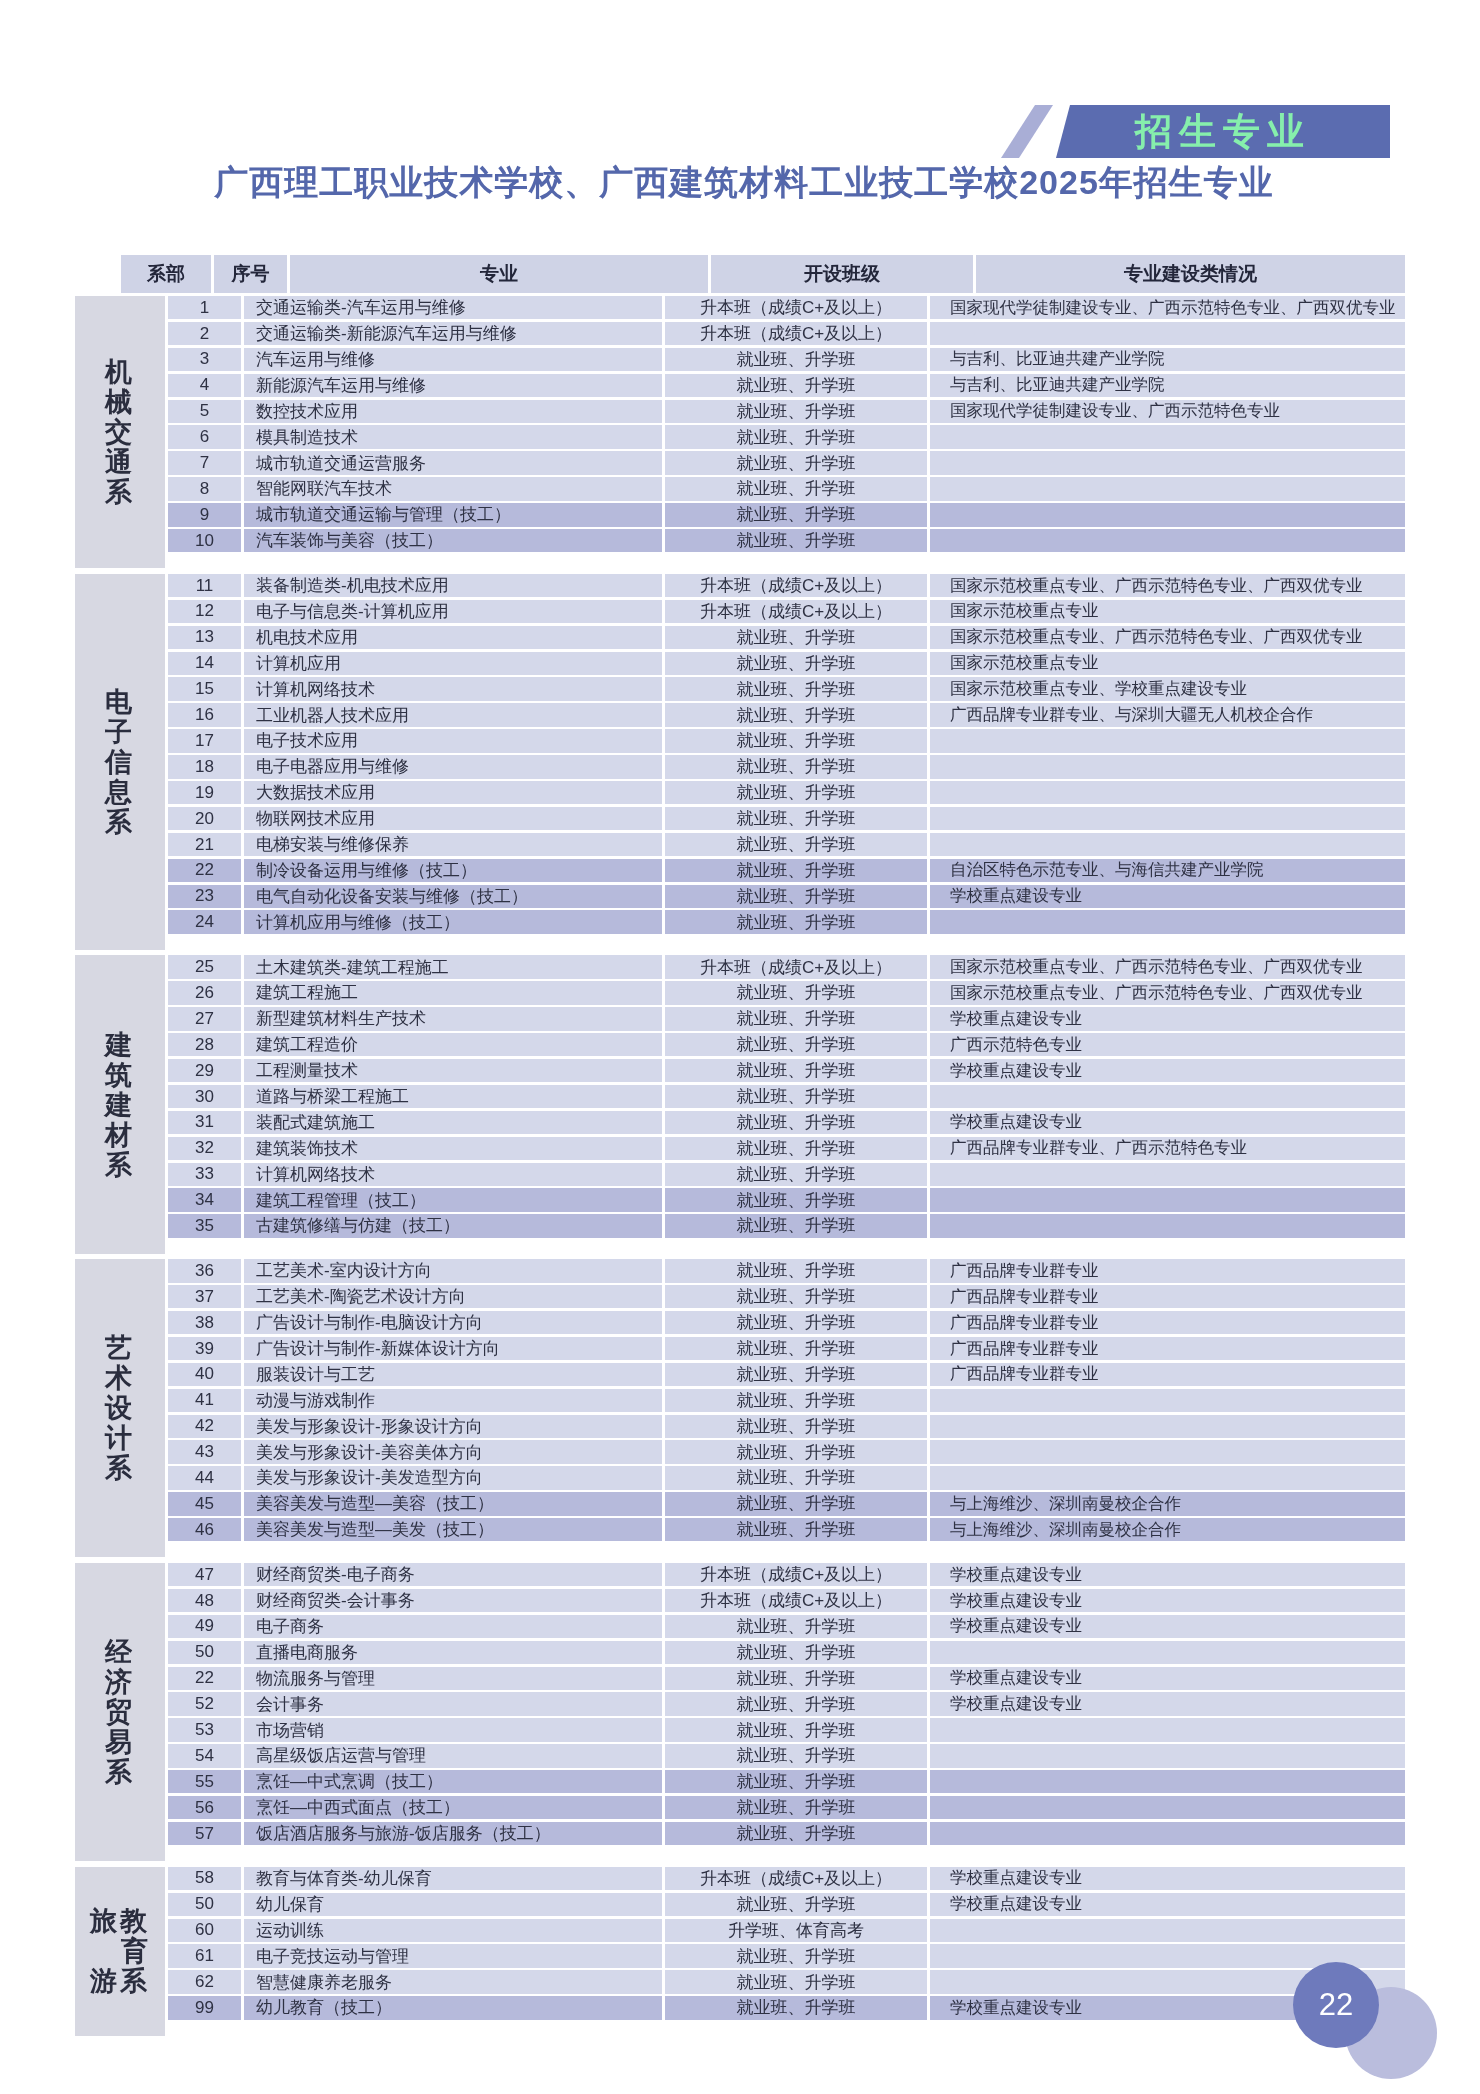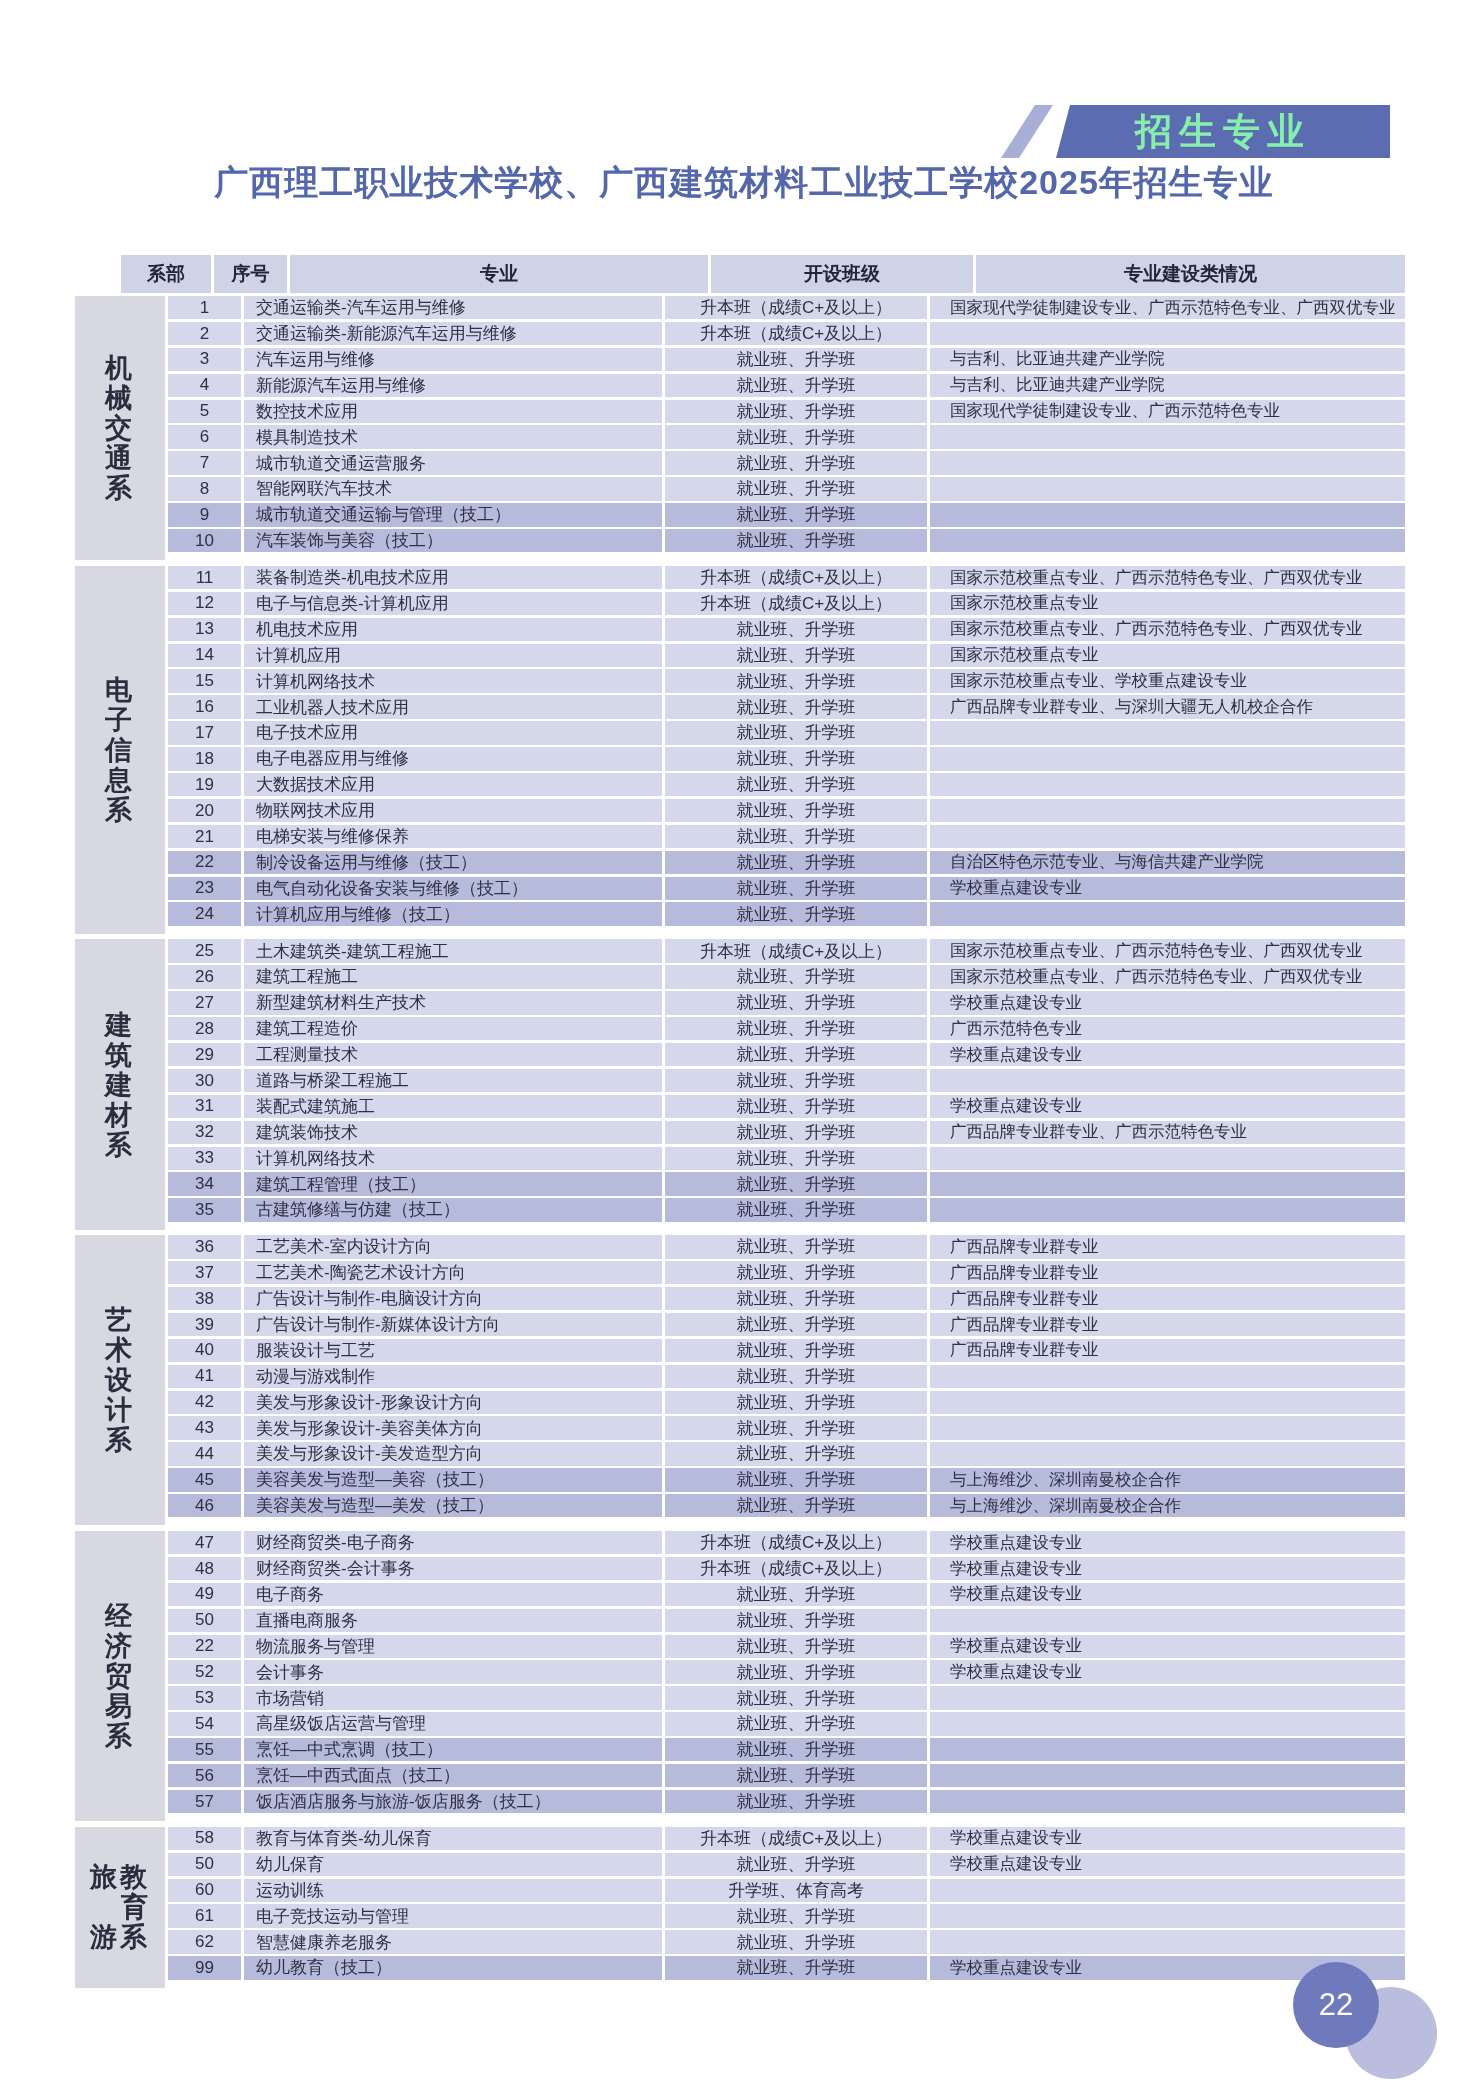--- a/index.html
+++ b/index.html
@@ -72,21 +72,21 @@
   }
   .dept-line.shift-right { padding-left:29px; letter-spacing:0; }
   .rows { display:flex; flex-direction:column; }
   .row {
     display:grid;
     grid-template-columns:73px 418px 262px 1fr;
     column-gap:3px;
     height:23.4px;
     margin-bottom:2.5px;
   }
-  .row:last-child { margin-bottom:8px; }
+  .row:last-child { margin-bottom:16px; }
   .row > div { background:var(--row-bg,#d4d8ea); display:flex; align-items:center; overflow:hidden; white-space:nowrap; }
   .row.tech > div { background:var(--tech-bg,#b6badb); }
   .cell-no { justify-content:center; font-size:17px; }
   .cell-major { padding-left:12px; font-size:17px; }
   .cell-classes { justify-content:center; font-size:17px; }
   .cell-status { padding-left:20px; font-size:16.5px; }
   
   .notes {
     position:absolute; left:78px; top:1934px;
     font-size:17.5px; line-height:26px;

